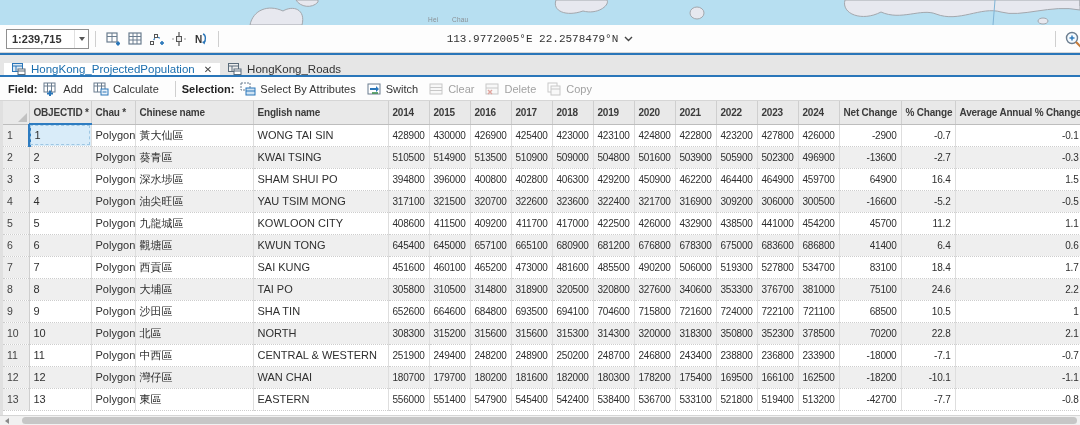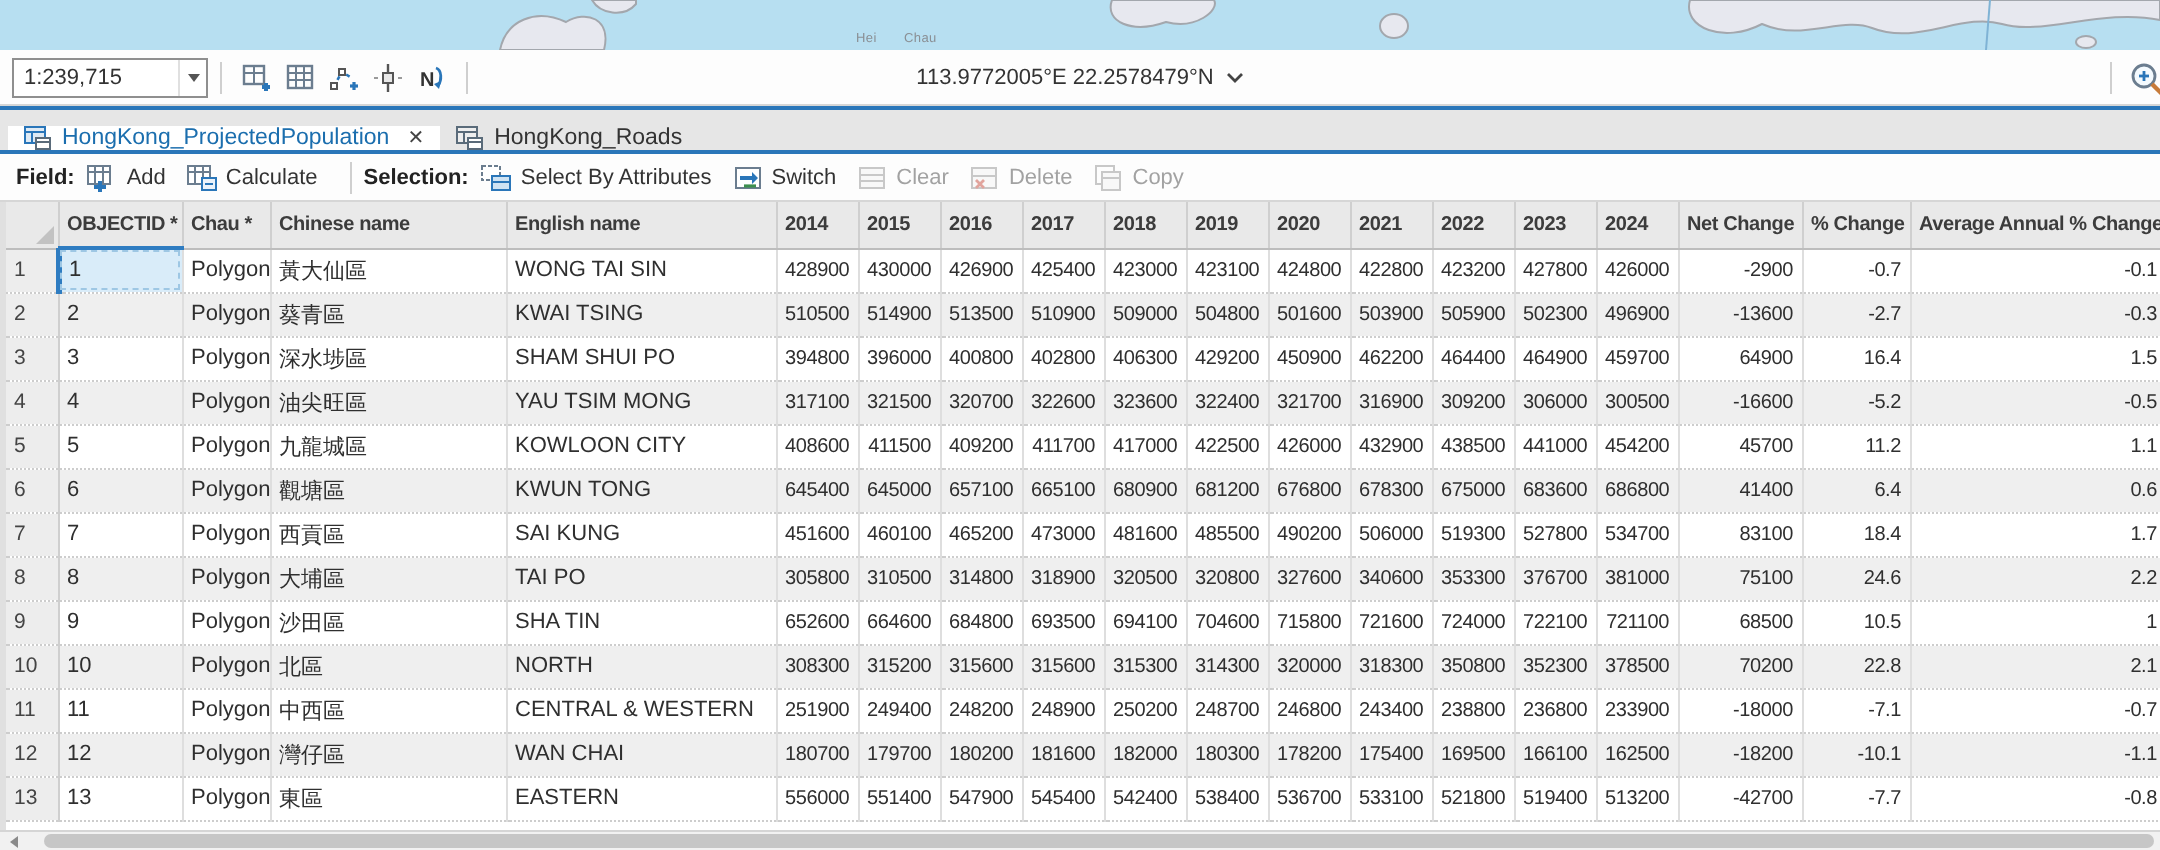--- a/index.html
+++ b/index.html
@@ -11,29 +11,29 @@
   .app{width:1080px;height:425px;display:flex;flex-direction:column;}
 
   
   .map-strip{height:25px;position:relative;background:var(--water);overflow:hidden;flex:none;}
   .map-strip svg{display:block;}
   .maplabel{position:absolute;top:16px;font-size:6.5px;color:#8a8f94;letter-spacing:.2px;}
 
   
   .toolbar{height:28px;flex:none;background:#fdfdfd;border-bottom:1px solid #d6d6d6;
     display:flex;align-items:center;padding:0 6px;position:relative;}
-  .scale-combo{width:98px;height:20px;border:1px solid #8f8f8f;background:#fff;display:flex;
-    align-items:center;font-size:11px;padding-left:5px;}
+  .scale-combo{width:83px;height:20px;border:1px solid #8f8f8f;background:#fff;display:flex;
+    align-items:center;font-size:11px;padding-left:5px;font-weight:bold;}
   .scale-combo .val{flex:1;}
   .combo-arrow{width:14px;height:100%;display:flex;align-items:center;justify-content:center;border-left:1px solid #e0e0e0;}
   .tri-down{width:0;height:0;border-left:3.5px solid transparent;border-right:3.5px solid transparent;border-top:4px solid #555;}
   .sep{width:1px;height:16px;background:#cfcfcf;margin:0 6px;flex:none;}
   .ticon{width:18px;height:18px;margin:0 2px;display:flex;align-items:center;justify-content:center;flex:none;}
   .coords{position:absolute;left:0;right:0;margin:auto;width:230px;display:flex;align-items:center;
-    justify-content:center;font-size:11px;color:#333;gap:6px;}
+    justify-content:center;font-size:11px;color:#333;gap:6px;font-family:Liberation Mono, monospace;}
   .toolbar-right{margin-left:auto;display:flex;align-items:center;}
   .zoom-cut{margin-right:-8px;}
 
   
   .tabstrip{height:24px;flex:none;background:#e6e6e6;border-top:2px solid var(--accent);
     border-bottom:2px solid var(--accent);display:flex;align-items:flex-end;padding-left:4px;}
   .tab{display:flex;align-items:center;gap:5px;padding:0 8px;font-size:11.5px;color:#333;cursor:default;}
   .tab.active{background:#fff;color:#1b6eae;}
   .tab .close{font-size:10px;color:#444;margin-left:4px;}
   .tabicon{width:14px;height:12px;flex:none;}

